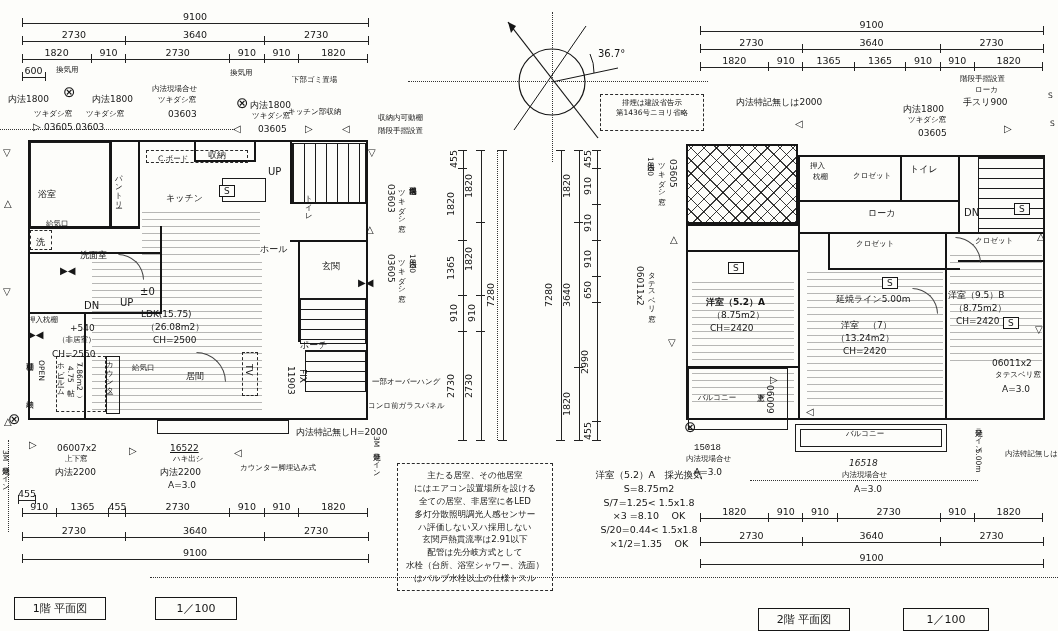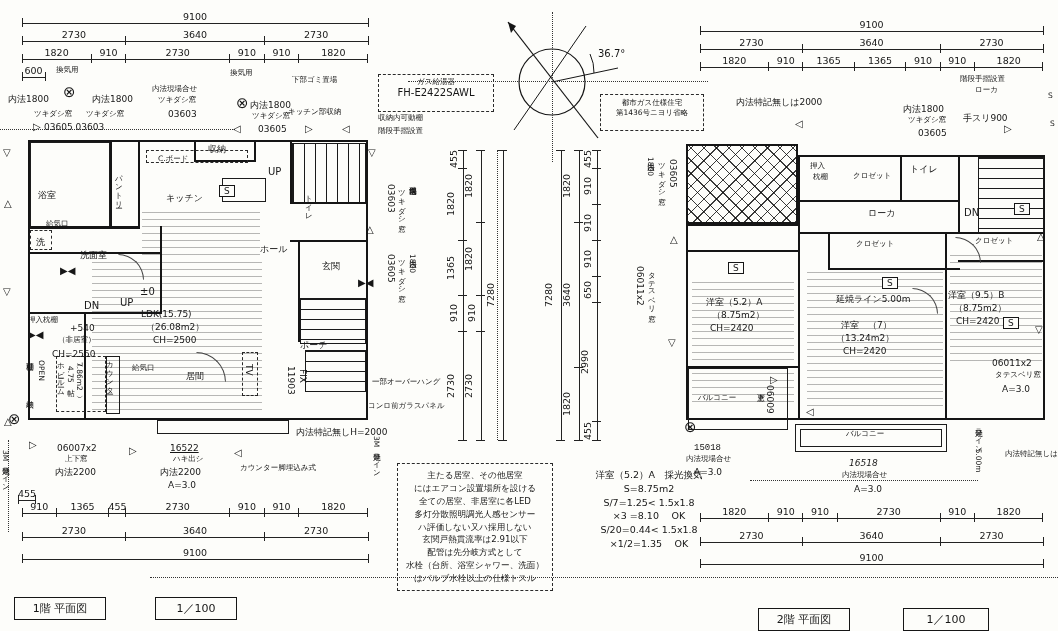--- a/index.html
+++ b/index.html
@@ -48,26 +48,22 @@
   .ann{position:absolute;border:1.2px dashed #2a2a2a;font-size:8.6px;text-align:center;
        padding:5px 2px;line-height:1.5;}
   .calc{position:absolute;font-size:9.5px;text-align:center;line-height:1.45;}
   svg{position:absolute;overflow:visible;}
 </style>
 </head>
 <body>
 
 <div id="stage">
 
-  <div class="dashbox" style="left:378px;top:74px;width:114px;height:34px;padding-top:2px;">
-    <div class="s8">ガス給湯器</div>
-    <div class="s10">FH-E2422SAWL</div>
-  </div>
   <div class="dashbox" style="left:600px;top:94px;width:102px;height:32px;padding-top:3px;">
-    <div class="s8">都市ガス仕様住宅</div>
+    <div class="s8">排煙は建設省告示</div>
     <div class="s8">第1436号ニヨリ省略</div>
   </div>
 
   <svg width="130" height="140" style="left:494px;top:12px;">
     <circle cx="58" cy="70" r="33" fill="none" stroke="#161616" stroke-width="1.2"></circle>
     <line x1="14" y1="10" x2="104" y2="126" stroke="#161616" stroke-width="1.2"></line>
     <polygon points="14,10 22,14 17,21" fill="#161616"></polygon>
     <line x1="58" y1="70" x2="124" y2="56" stroke="#161616" stroke-width="1"></line>
     <line x1="20" y1="118" x2="92" y2="14" stroke="#161616" stroke-width="1"></line>
     <path d="M 96 42 A 42 42 0 0 1 100 61" fill="none" stroke="#161616" stroke-width="1"></path>
@@ -188,30 +184,30 @@
     <span class="L g" style="left: 305px; top: 123px;">▷</span>
     <span class="L g" style="left: 342px; top: 123px;">◁</span>
     <span class="L s8" style="left: 378px; top: 114px;">収納内可動棚</span>
     <span class="L s8" style="left: 378px; top: 127px;">階段手摺設置</span>
     <span class="L " style="left: 736px; top: 97px;">内法特記無しは2000</span>
     <span class="L " style="left: 903px; top: 104px;">内法1800</span>
     <span class="L s8" style="left: 908px; top: 116px;">ツキダシ窓</span>
     <span class="L " style="left: 918px; top: 128px;">03605</span>
     <span class="L s8" style="left: 960px; top: 75px;">階段手摺設置</span>
     <span class="L s8" style="left: 975px; top: 86px;">ローカ</span>
-    <span class="L " style="left: 963px; top: 97px; margin-top: 16px;">手スリ900</span>
+    <span class="L " style="left: 963px; top: 97px;">手スリ900</span>
     <span class="L g" style="left: 795px; top: 118px;">◁</span>
     <span class="L g" style="left: 1004px; top: 123px;">▷</span>
     <span class="L s8" style="left: 1048px; top: 92px;">S</span>
     <span class="L s8" style="left: 1050px; top: 120px;">S</span>
-    <span class="L " style="left: 38px; top: 190px;">浴室</span>
+    <span class="L " style="left: 38px; top: 190px; font-family: Liberation Mono, monospace;">浴室</span>
     <span class="L v s8" style="left: 114px; top: 170px;">パントリー</span>
     <span class="L s8" style="left: 158px; top: 155px;">C.ボード</span>
     <span class="L " style="left: 166px; top: 193px; text-align: right;">キッチン</span>
-    <span class="L " style="left: 208px; top: 144px;">収納</span>
+    <span class="L " style="left: 208px; top: 150px;">収納</span>
     <span class="L box" style="left: 219px; top: 185px;">S</span>
     <span class="L s10" style="left: 268px; top: 166px;">UP</span>
     <span class="L v s8" style="left: 304px; top: 190px;">トイレ</span>
     <span class="L s8" style="left: 46px; top: 220px;">給気口</span>
     <span class="L " style="left: 36px; top: 237px;">洗</span>
     <span class="L " style="left: 80px; top: 250px;">洗面室</span>
     <span class="L " style="left: 260px; top: 244px;">ホール</span>
     <span class="L " style="left: 322px; top: 261px;">玄関</span>
     <span class="L s8" style="left: 28px; top: 316px;">押入枕棚</span>
     <span class="L s10" style="left: 84px; top: 300px;">DN</span>
@@ -274,21 +270,21 @@
     <span class="L " style="left: 910px; top: 164px;">トイレ</span>
     <span class="L " style="left: 868px; top: 208px;">ローカ</span>
     <span class="L s10" style="left: 964px; top: 207px;">DN</span>
     <span class="L box" style="left: 1014px; top: 203px;">S</span>
     <span class="L s8" style="left: 856px; top: 240px;">クロゼット</span>
     <span class="L s8" style="left: 975px; top: 237px;">クロゼット</span>
     <span class="L box" style="left: 728px; top: 262px;">S</span>
     <span class="L box" style="left: 882px; top: 277px;">S</span>
     <span class="L box" style="left: 1003px; top: 317px;">S</span>
     <span class="L " style="left: 836px; top: 294px;">延焼ライン5.00m</span>
-    <span class="L " style="left: 706px; top: 297px;">洋室（5.2）A</span>
+    <span class="L " style="left: 706px; top: 297px; font-weight: bold;">洋室（5.2）A</span>
     <span class="L " style="left: 712px; top: 310px;">（8.75m2）</span>
     <span class="L " style="left: 710px; top: 323px;">CH=2420</span>
     <span class="L " style="left: 841px; top: 320px;">洋室　（7）</span>
     <span class="L " style="left: 836px; top: 333px;">（13.24m2）</span>
     <span class="L " style="left: 843px; top: 346px;">CH=2420</span>
     <span class="L " style="left: 948px; top: 290px;">洋室（9.5）B</span>
     <span class="L " style="left: 954px; top: 303px;">（8.75m2）</span>
     <span class="L " style="left: 956px; top: 316px;">CH=2420</span>
     <span class="L s8" style="left: 698px; top: 394px;">バルコニー</span>
     <span class="L v s8" style="left: 756px; top: 388px;">上下窓</span>

